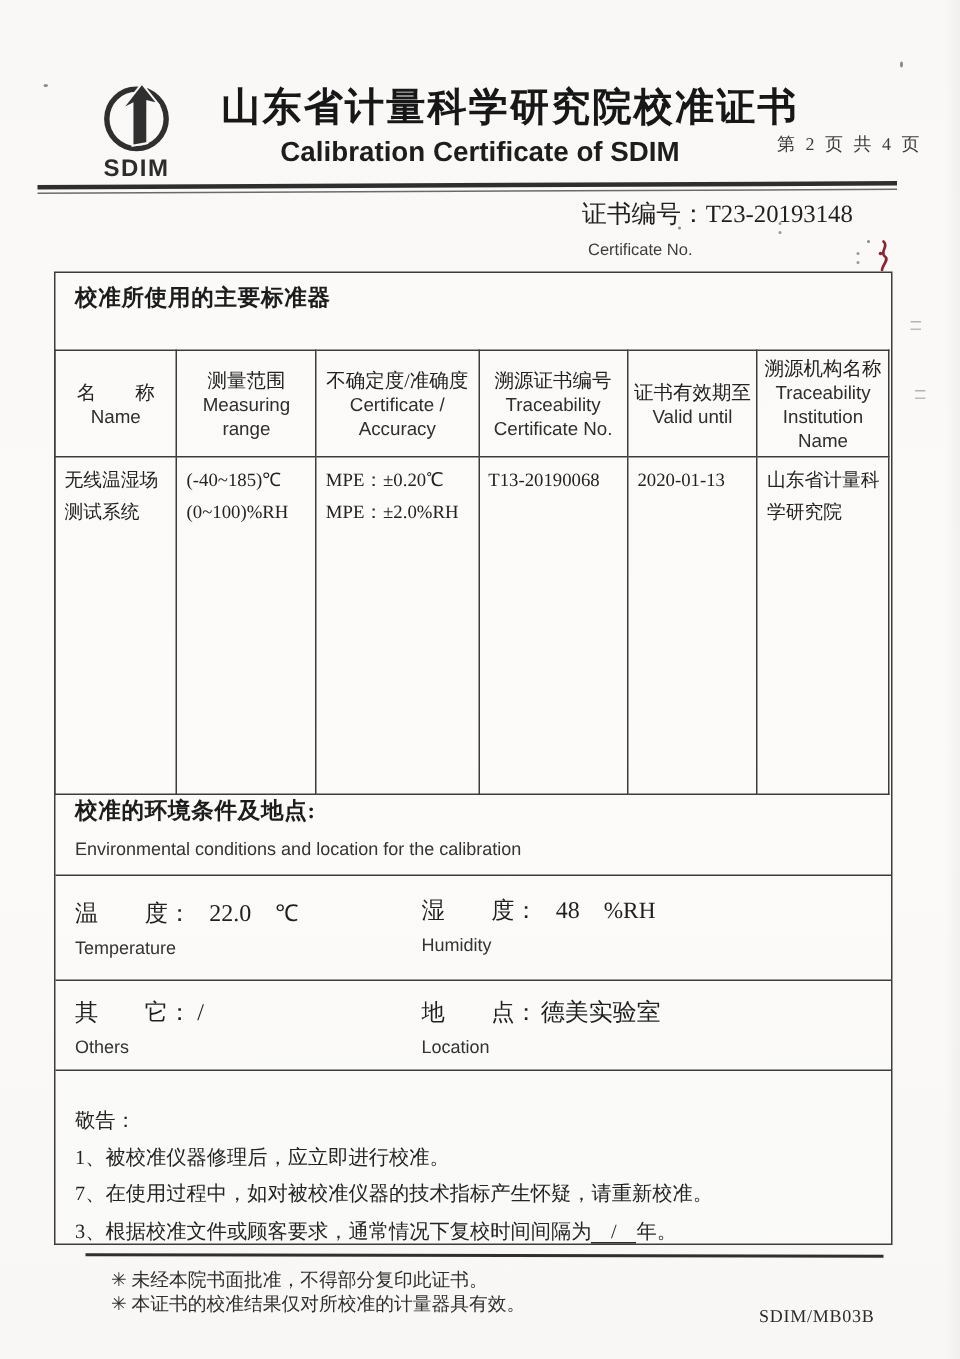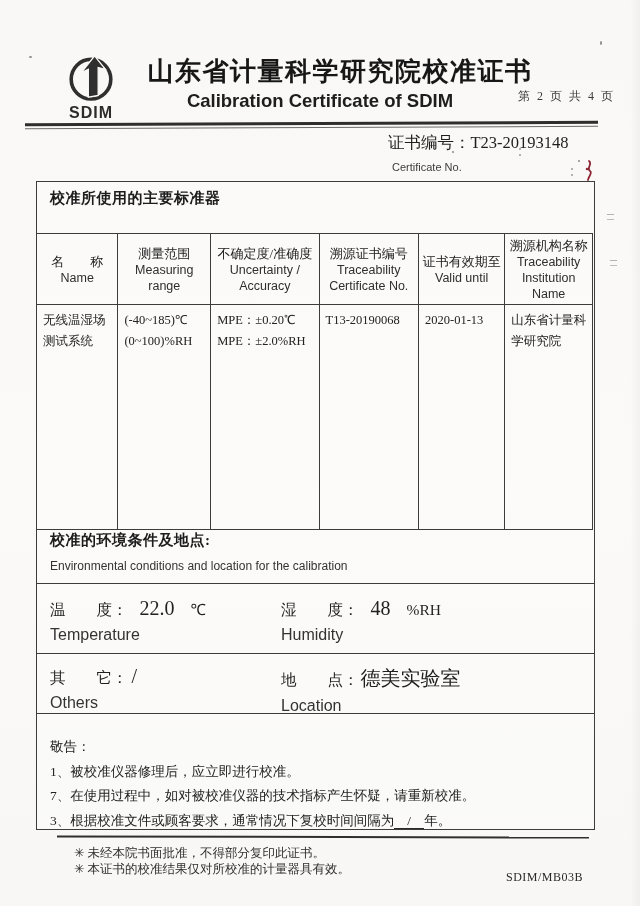--- a/index.html
+++ b/index.html
@@ -52,23 +52,23 @@
   .hcn{font-size:13px;color:#222;display:block;line-height:17px;}
   .hen{font-family:"Liberation Sans",sans-serif;font-size:12.5px;color:#2e2e2e;display:block;line-height:16px;}
   table.std .datarow td{vertical-align:top;height:224px;}
   .dline{display:block;font-size:12.5px;line-height:21px;color:#222;}
   .pad{padding:5px 4px 0 6px;}
 
   
   .hline{position:absolute;left:0;width:100%;height:1px;background:#3c3c3c;}
   .env-group{position:absolute;white-space:nowrap;}
   .env-label{font-size:15.5px;color:#1f1f1f;}
-  .env-value{font-size:20px;color:#1f1f1f;margin-left:12px;margin-top:48px;}
+  .env-value{font-size:16px;color:#1f1f1f;margin-left:12px;margin-top:48px;}
   .env-unit{font-size:15.5px;color:#1f1f1f;margin-left:16px;}
-  .env-en{font-family:"Liberation Sans",sans-serif;font-size:16px;color:#333;margin-top:5px;}
+  .env-en{font-family:"Liberation Sans",sans-serif;font-size:12px;color:#333;margin-top:5px;}
 
   
   .notice{position:absolute;left:13px;top:553px;right:13px;}
   .notice-line{font-size:13.5px;line-height:24.5px;color:#242424;white-space:nowrap;}
   .blank-underline{display:inline-block;min-width:30px;text-align:center;
     border-bottom:1px solid #2a2a2a;line-height:15px;}
 
   
   .bottom-line{position:absolute;left:57px;top:836px;width:532px;height:2px;background:#2f2f2f;transform:rotate(0.12deg);}
   .footnote{position:absolute;left:74px;font-size:12.5px;color:#2e2e2e;white-space:nowrap;}
@@ -127,21 +127,21 @@
           <span class="hcn">名　　称</span>
           <span class="hen">Name</span>
         </td>
         <td>
           <span class="hcn">测量范围</span>
           <span class="hen">Measuring</span>
           <span class="hen">range</span>
         </td>
         <td>
           <span class="hcn">不确定度/准确度</span>
-          <span class="hen">Uncertainty /</span>
+          <span class="hen">Certificate /</span>
           <span class="hen">Accuracy</span>
         </td>
         <td>
           <span class="hcn">溯源证书编号</span>
           <span class="hen">Traceability</span>
           <span class="hen">Certificate No.</span>
         </td>
         <td>
           <span class="hcn">证书有效期至</span>
           <span class="hen">Valid until</span>

